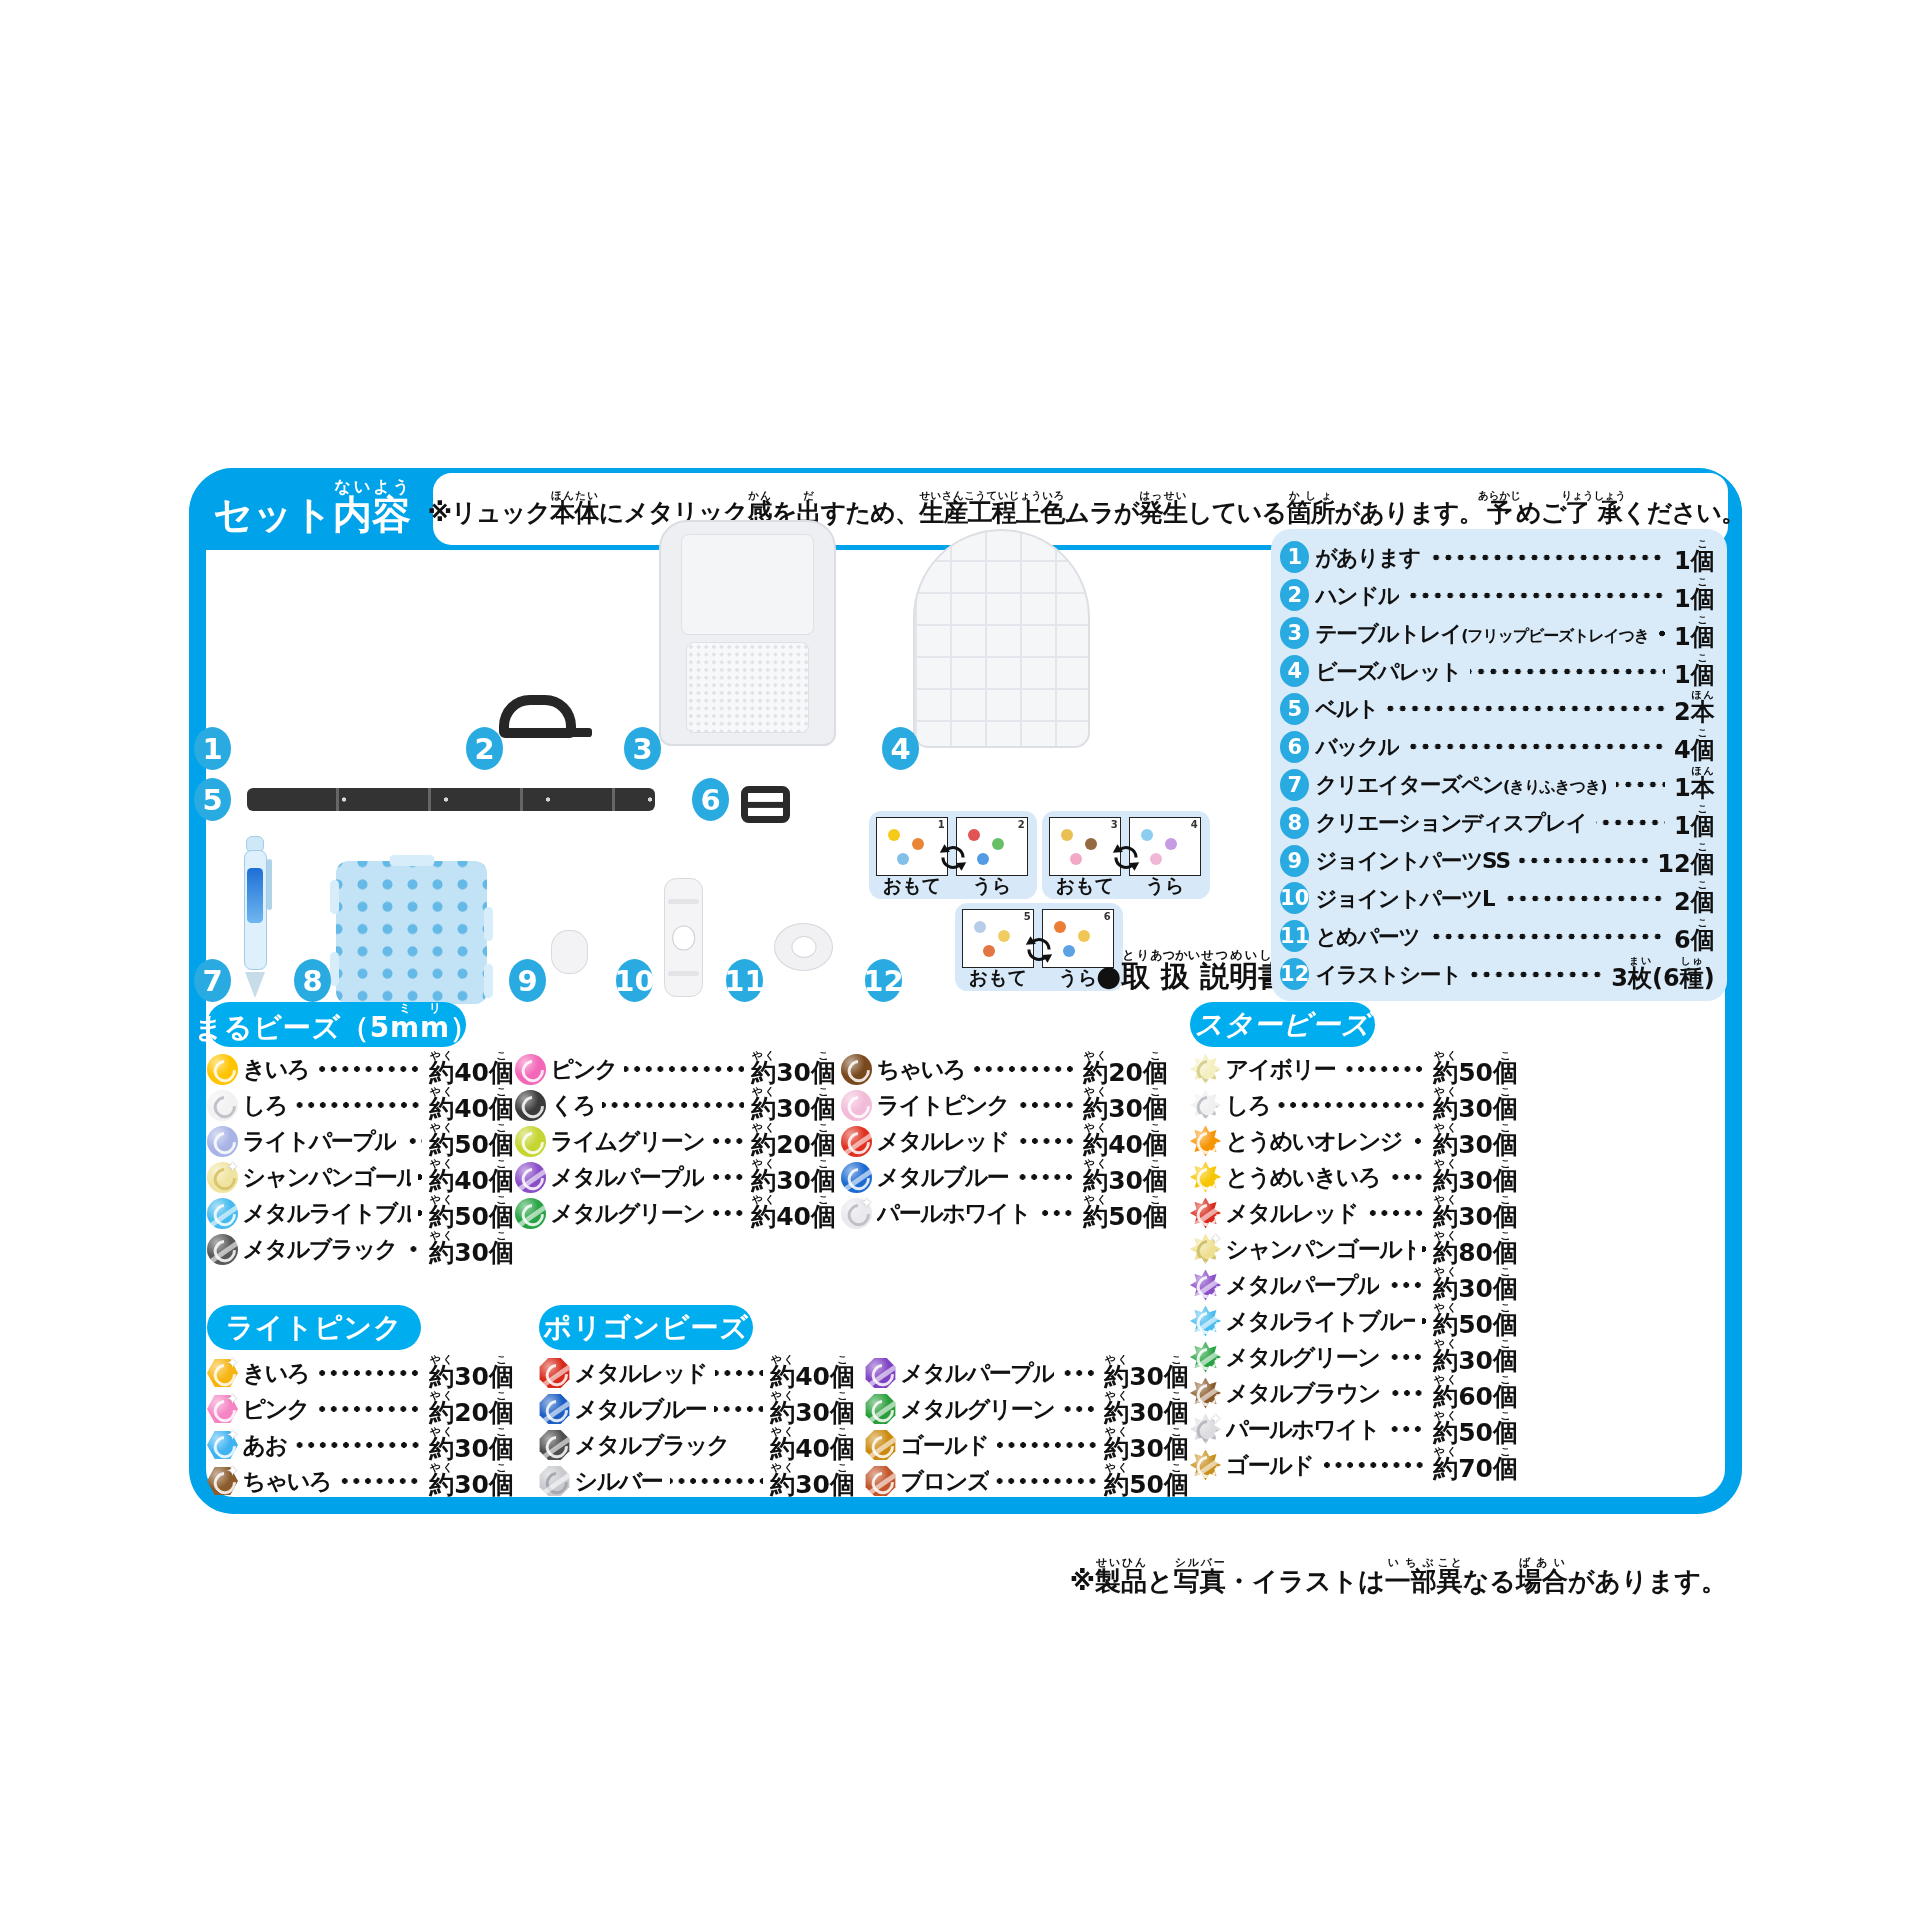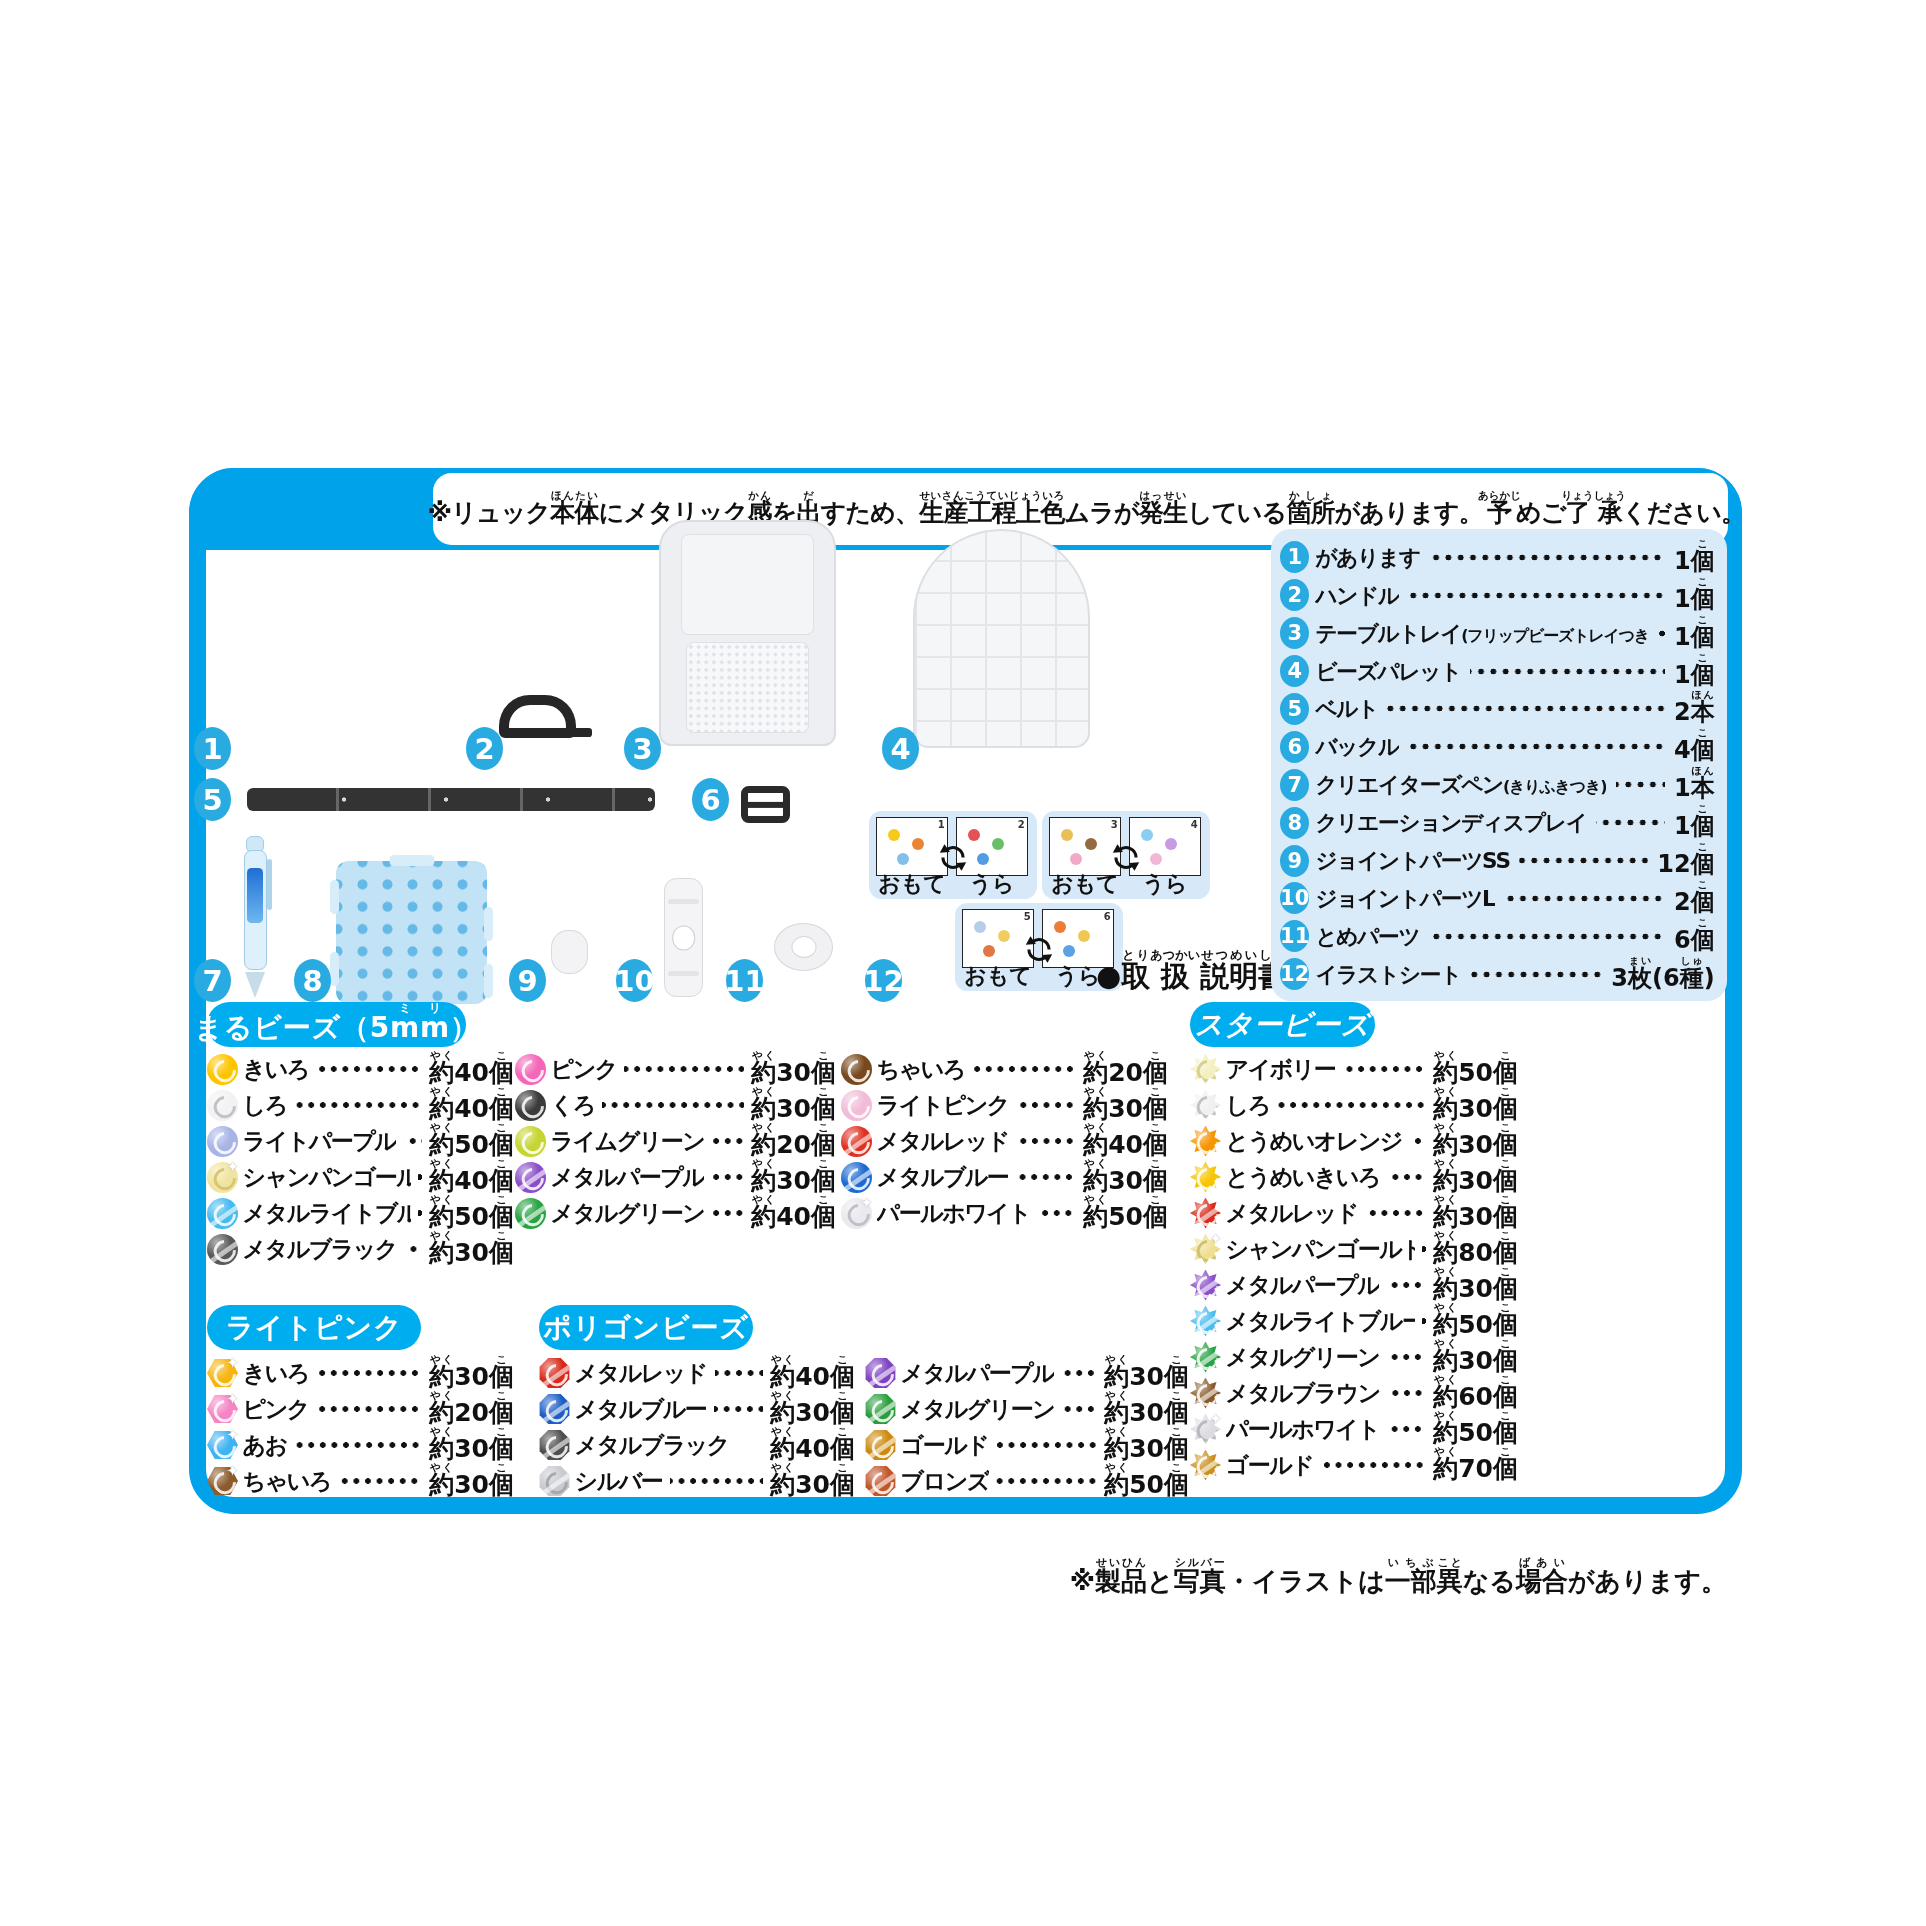--- a/index.html
+++ b/index.html
@@ -137,36 +137,39 @@
              border:1.5px solid #D6D6DB;border-radius:50%;}
   .ring-hole{position:absolute;left:50%;top:50%;transform:translate(-50%,-50%);width:23px;height:20px;
              background:#fff;border:1.5px solid #D6D6DB;border-radius:50%;}
 
   
   .sheet-pair{position:absolute;width:168px;height:88px;background:#D7E9F8;border-radius:12.3px;}
   .pair-1{left:869px;top:811px;} .pair-2{left:1042px;top:811px;} .pair-3{left:955px;top:903px;}
   .mini-sheet{position:absolute;top:6.2px;width:72px;height:59px;background:#fff;border:1.5px solid #222;box-sizing:border-box;}
   .mini-front{left:7px;} .mini-back{left:87px;}
   .sheet-num{position:absolute;top:0.8px;right:2.3px;font-size:10px;font-weight:bold;color:#333;}
-  .sheet-label{position:absolute;bottom:0px;width:72px;text-align:center;font-size:22px;font-weight:bold;}
+  .sheet-label{position:absolute;bottom:0px;width:72px;text-align:center;font-size:19px;font-weight:bold;}
   .label-front{left:7px;} .label-back{left:87px;margin-top:24px;}
   .pair-arrows{position:absolute;left:50%;top:31px;transform:translateX(-50%);width:31px;height:31px;}
   .motif{position:absolute;width:12.3px;height:12.3px;border-radius:50%;opacity:.9;}
 
   .manual{position:absolute;left:1096px;top:949px;font-size:29px;font-weight:bold;white-space:nowrap;}
 
   .footer-note{position:absolute;right:199px;top:1557px;font-size:26px;font-weight:bold;white-space:nowrap;}
 </style>
 </head>
 <body>
 
 <div class="stage">
 
   <div class="frame"></div>
   <div class="frame-top"></div>
+  <div class="sheet-title">
+    <span class="ruby-line"><span>セット</span><ruby>内<rt>ない</rt></ruby><ruby>容<rt>よう</rt></ruby></span>
+  </div>
   <div class="note-box">
     <span class="ruby-line"><span>※リュック</span><ruby>本体<rt>ほんたい</rt></ruby><span>にメタリック</span><ruby>感<rt>かん</rt></ruby><span>を</span><ruby>出<rt>だ</rt></ruby><span>すため、</span><ruby>生産工程上色<rt>せいさんこうていじょういろ</rt></ruby><span>ムラが</span><ruby>発生<rt>はっせい</rt></ruby><span>している</span><ruby>箇所<rt>かしょ</rt></ruby><span>があります。</span><ruby>予<rt>あらかじ</rt></ruby><span>めご</span><ruby>了承<rt>りょうしょう</rt></ruby><span>ください。</span></span>
   </div>
 
   <div class="handle">
     <div class="handle-base"></div>
   </div>
   <div class="tray">
     <div class="tray-panel"></div>
     <div class="tray-grid"></div>

